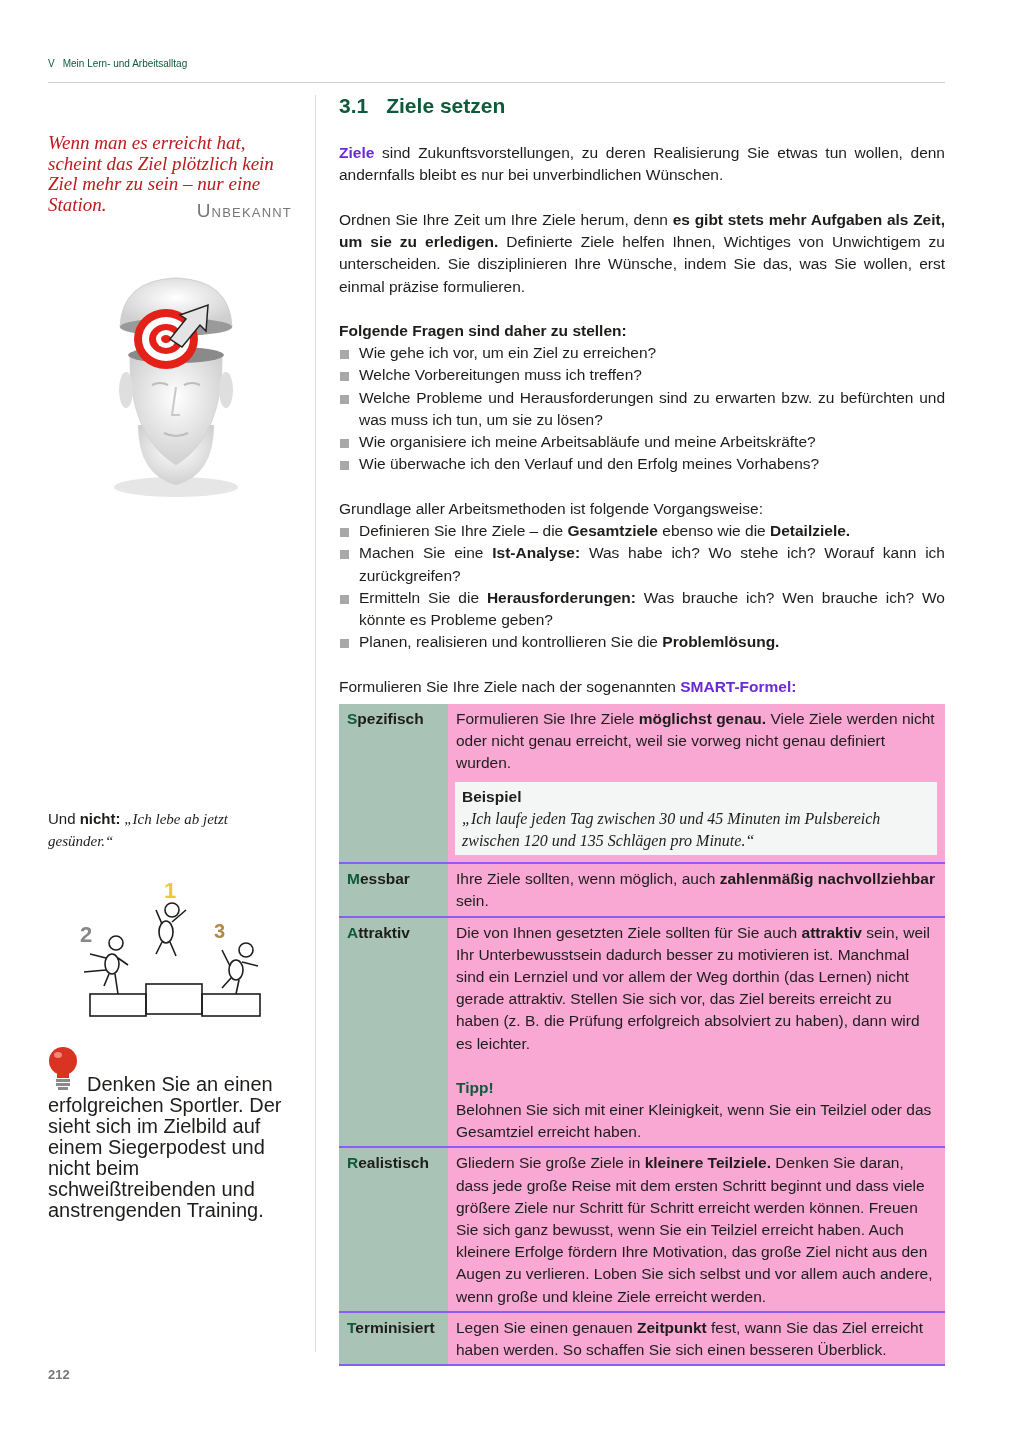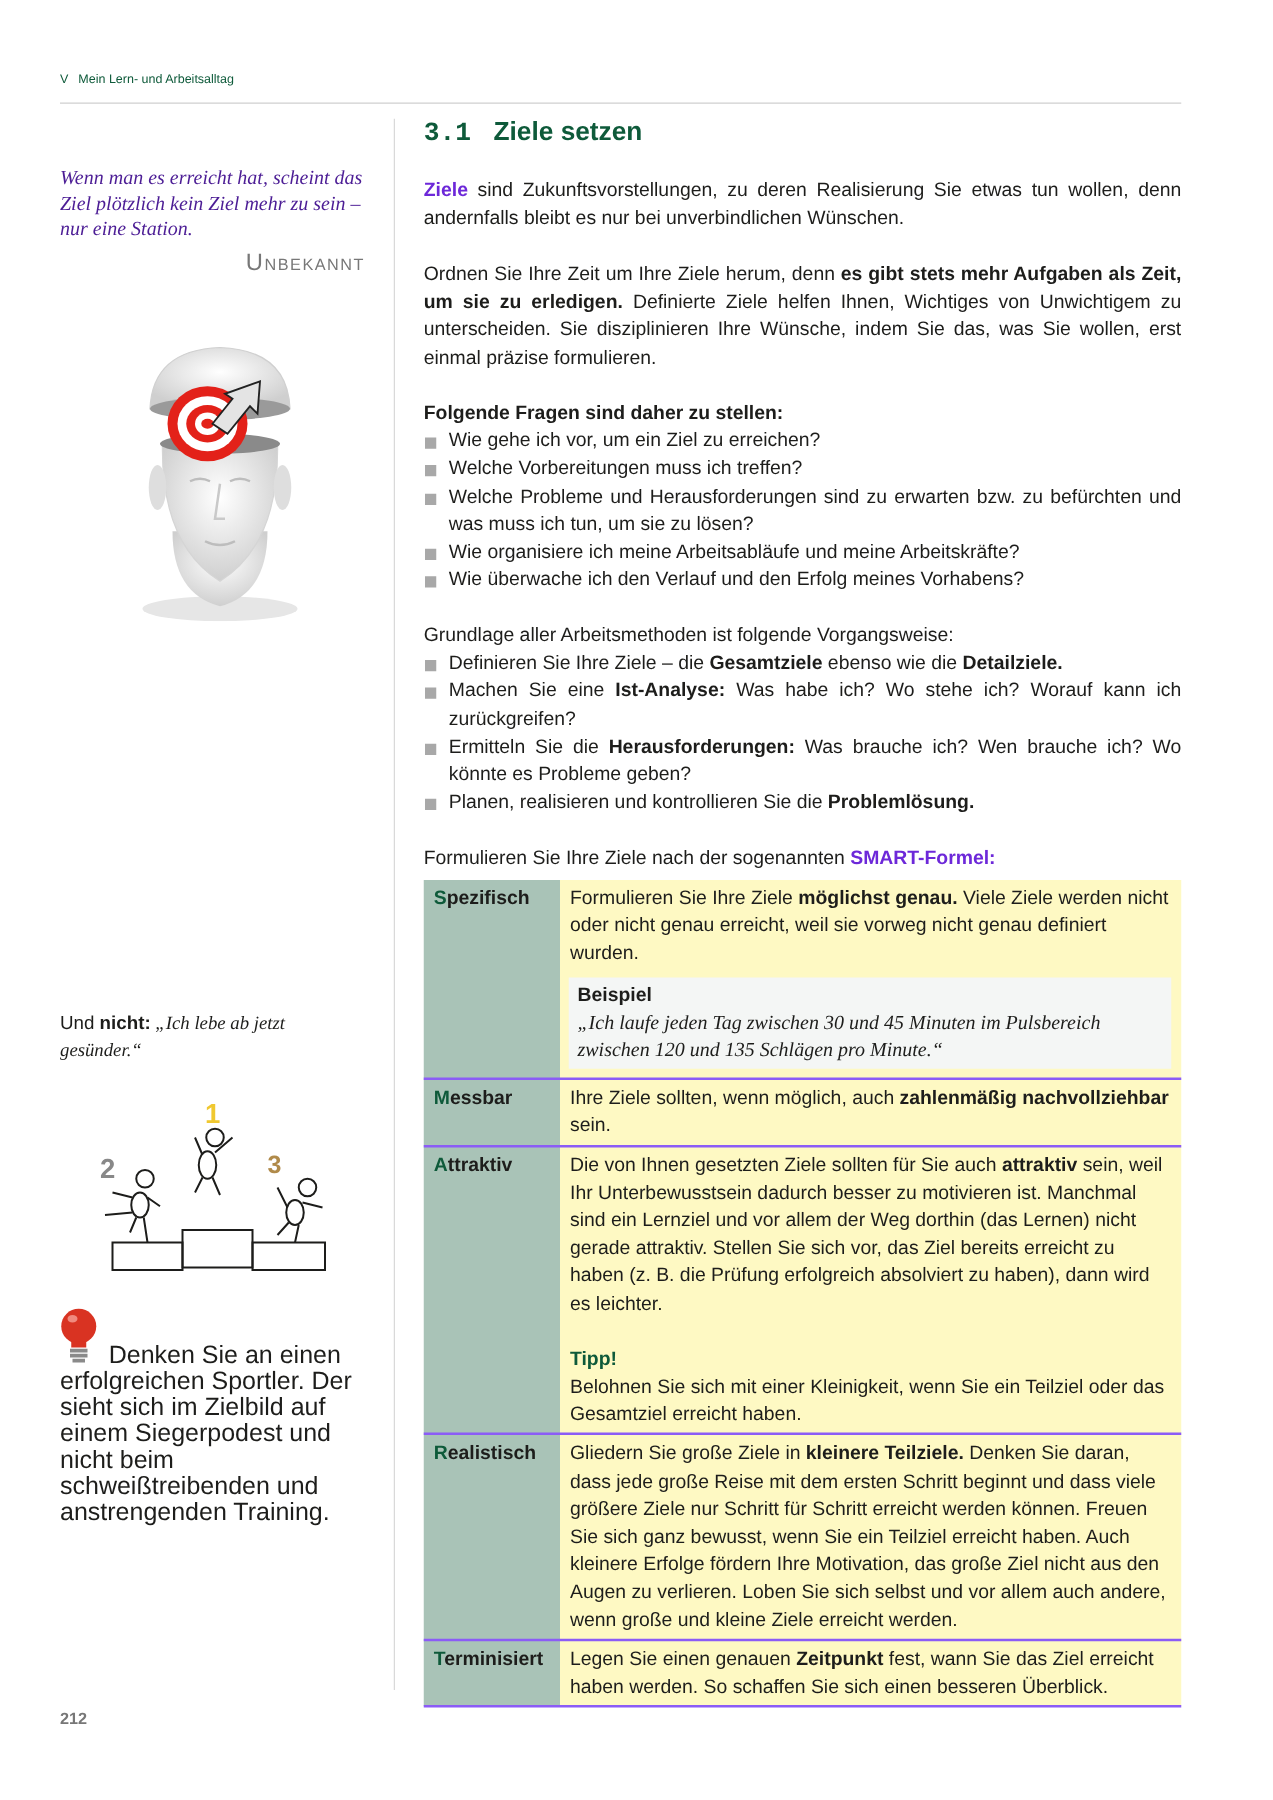--- a/index.html
+++ b/index.html
@@ -16,21 +16,21 @@
       position: absolute; left: 48px; top: 82px; width: 897px; height: 1px; background: #cfcfcf;
     }
     .col-rule {
       position: absolute; left: 315px; top: 95px; width: 1px; height: 1257px; background: #d9d9d9;
     }
 
     
     .quote {
       position: absolute; left: 48px; top: 133px; width: 245px;
       font-family: "Liberation Serif", serif; font-style: italic;
-      font-size: 16px; line-height: 20.5px; color: #4c1d95;
+      font-size: 19px; line-height: 20.5px; color: #b91c1c;
     }
     .quote-author {
       position: absolute; left: 48px; top: 200px; width: 244px; text-align: right;
       font-size: 19px; letter-spacing: 1.2px; color: #777; font-variant: small-caps;
     }
     .head-illustration {
       position: absolute; left: 108px; top: 275px; width: 136px; height: 222px;
     }
     .und-nicht {
       position: absolute; left: 48px; top: 808px; width: 240px;
@@ -44,42 +44,42 @@
     .tip-text {
       position: absolute; left: 48px; top: 1074px; width: 245px;
       font-size: 20px; line-height: 21px; text-indent: 39px;
     }
 
     
     .section-title {
       position: absolute; left: 339px; top: 94px;
       font-size: 21px; font-weight: bold; color: #0e5a3a;
     }
-    .section-title .num { margin-right: 18px; font-family: Liberation Mono, monospace; }
+    .section-title .num { margin-right: 18px; }
     .main { position: absolute; left: 339px; width: 606px; font-size: 15.5px; line-height: 22.2px; }
     .main p { margin: 0; text-align: justify; }
     .green { color: #6d28d9; font-weight: bold; }
     ul.sq { list-style: none; margin: 0; padding: 0; }
     ul.sq li { position: relative; padding-left: 20px; text-align: justify; }
     ul.sq li::before {
       content: ""; position: absolute; left: 1px; top: 8px; width: 9px; height: 9px; background: #a8a8a8;
     }
 
     
     .smart {
       position: absolute; left: 339px; top: 704px; width: 606px;
       border-collapse: collapse; font-size: 15.5px; line-height: 22.2px;
     }
     .smart td { vertical-align: top; padding: 4px 8px 3px 8px; }
     .smart tr { border-bottom: 2px solid #8b5cf6; }
     .smart td.term {
       width: 93px; background: #a9c3b7; font-weight: bold; color: #1d1d1b; padding-left: 8px;
     }
     .smart td.term .first { color: #0e5a3a; }
-    .smart td.desc { background: #fef9c3; }
+    .smart td.desc { background: #f9a8d4; }
     .example-box {
       background: #f4f6f5; margin: 7px 0 4px -1px; padding: 4px 7px 3px 7px;
     }
     .example-box .ex-title { font-weight: bold; }
     .example-box .ex-text { font-family: "Liberation Serif", serif; font-style: italic; font-size: 16px; }
     .tipp-title { color: #0e5a3a; font-weight: bold; margin-top: 22px; }
 
     .page-number {
       position: absolute; left: 48px; top: 1367px; font-size: 13px; color: #777; font-weight: bold;
     }

